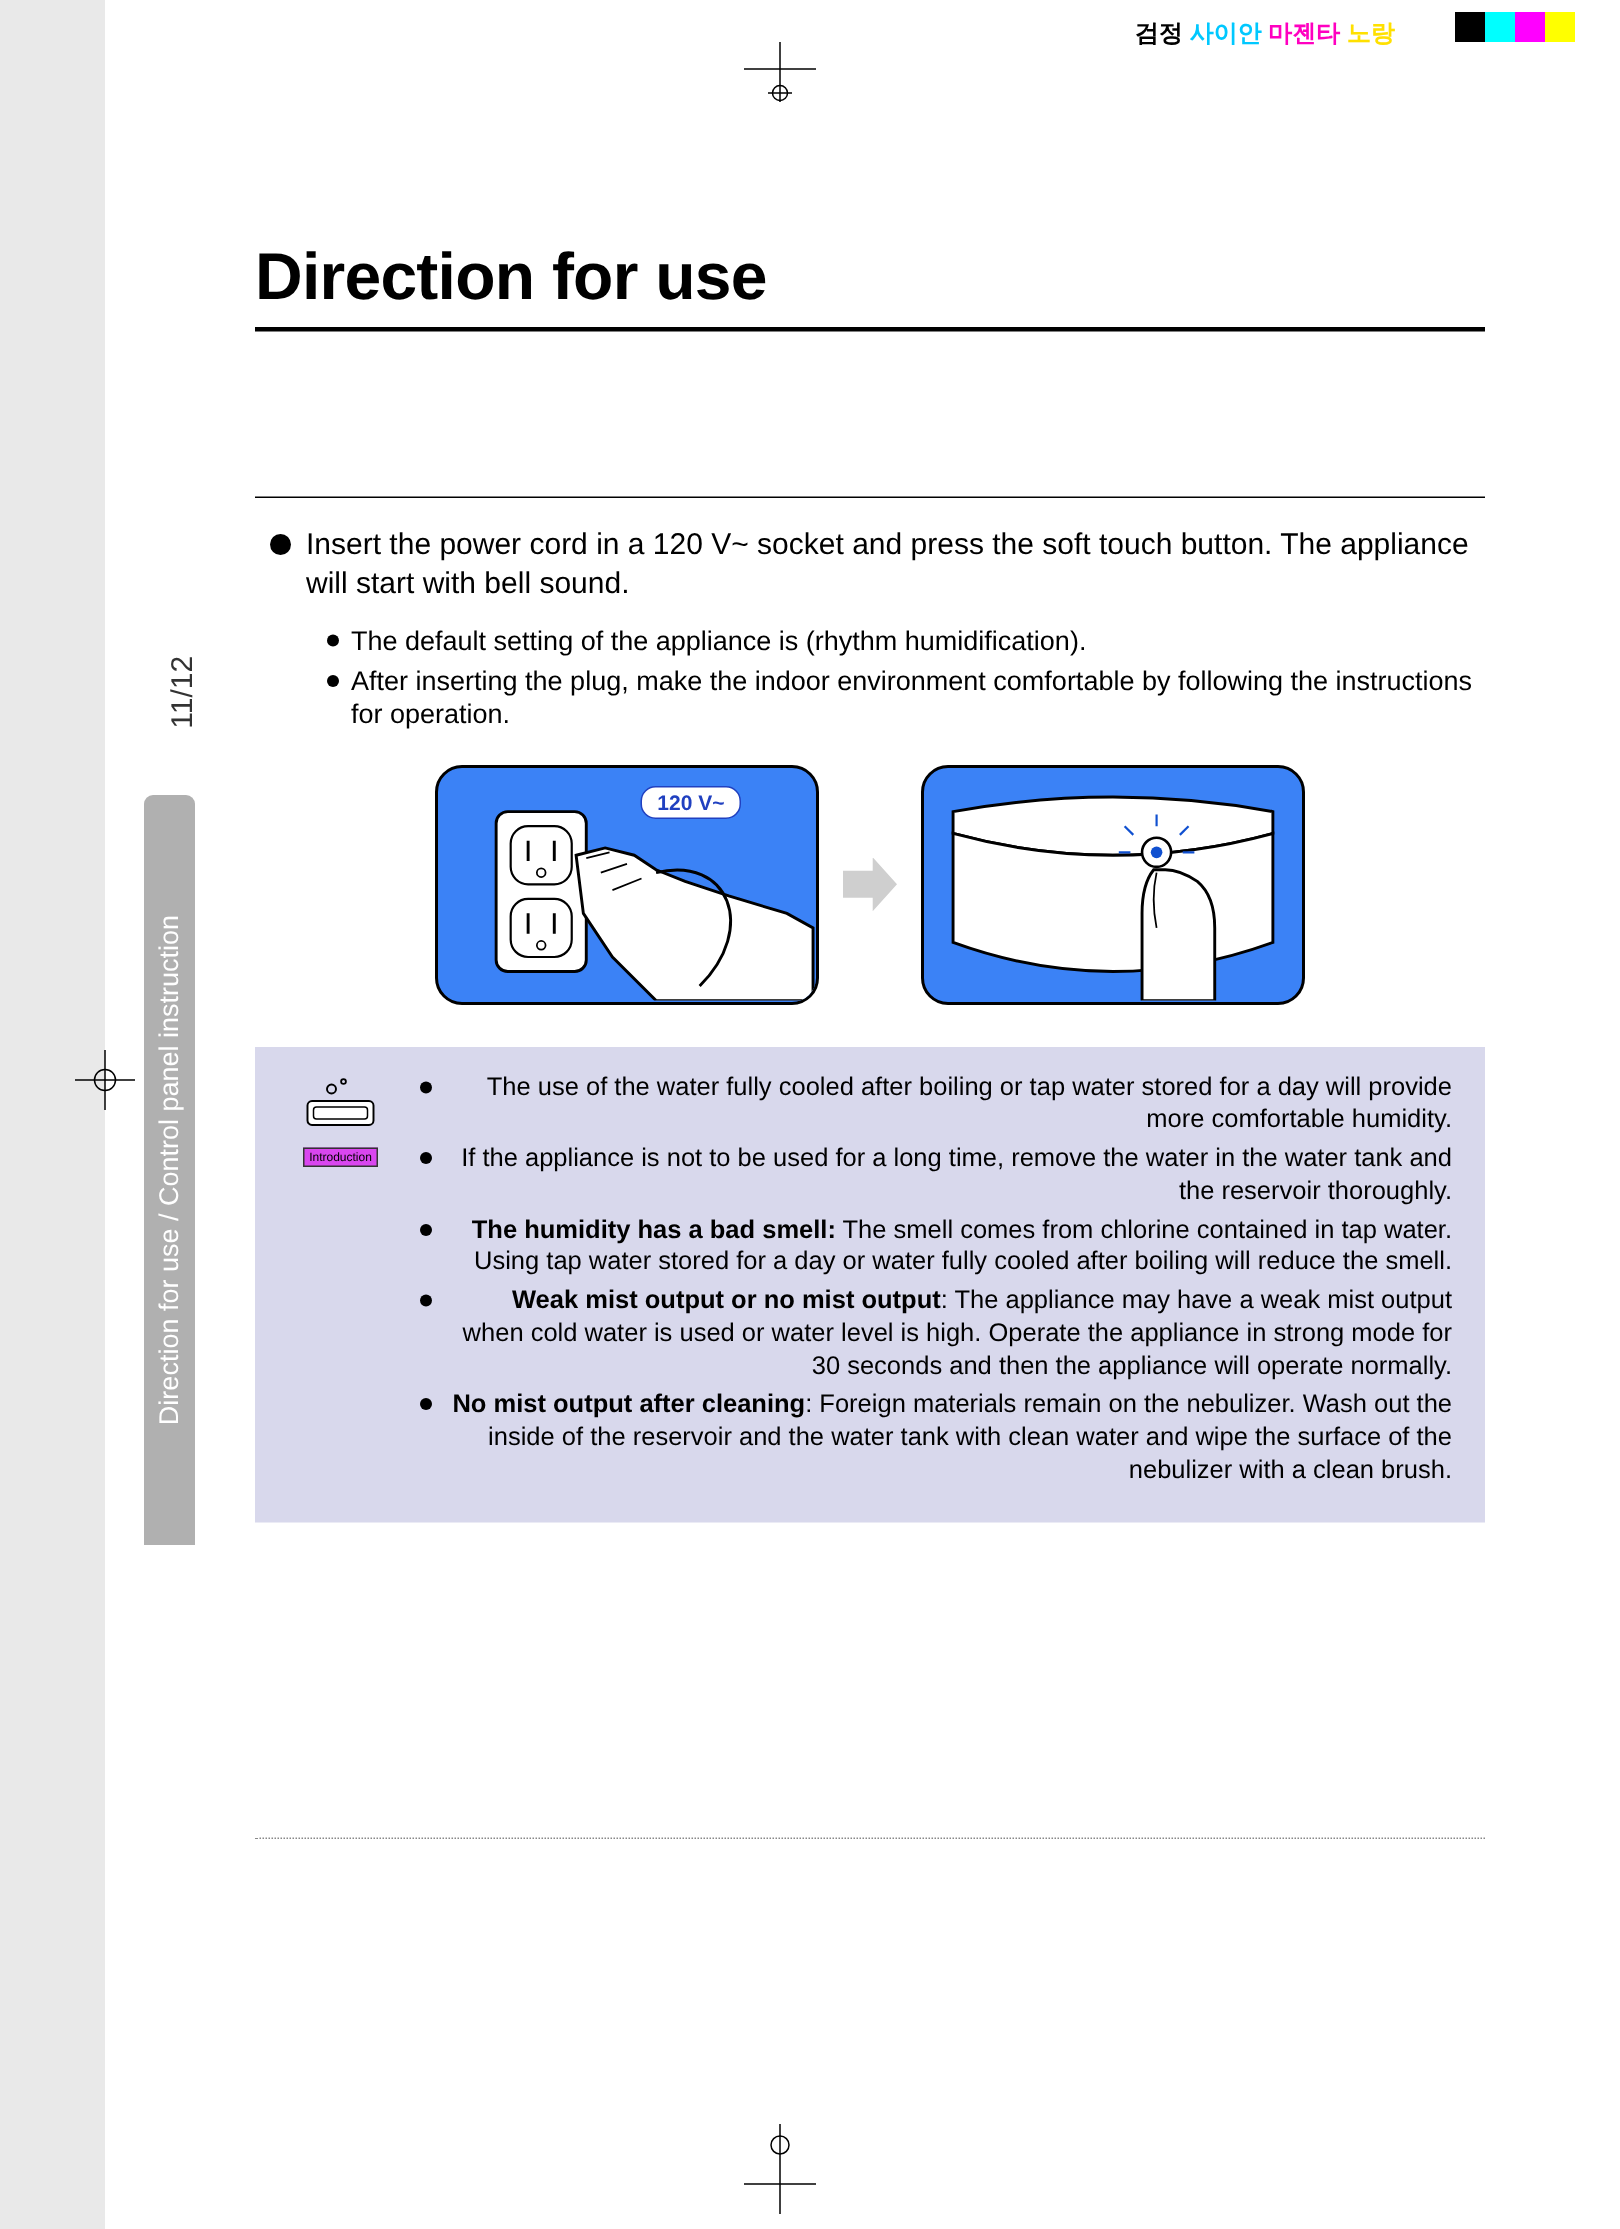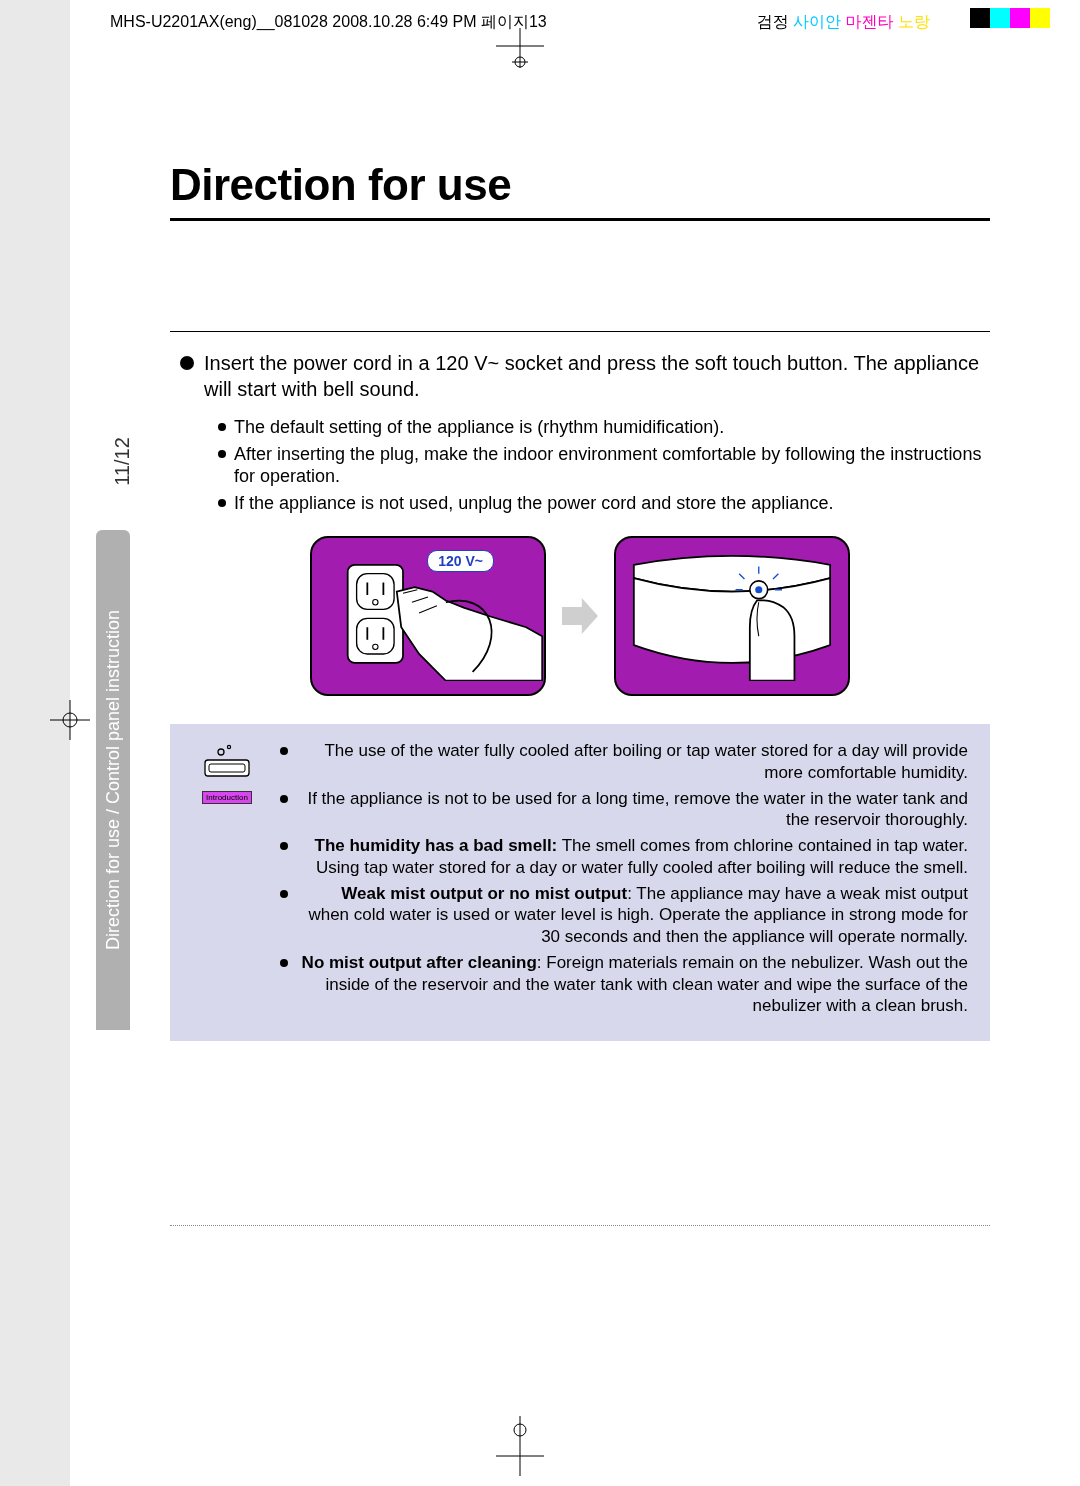--- a/index.html
+++ b/index.html
@@ -30,21 +30,21 @@
     right: 60px;
     font-size: 16px;
     font-family: "Malgun Gothic", sans-serif;
     color: #000;
   }
   .print-header .fileinfo { display:inline-block; }
   .print-header .colorlabels {
     position: absolute;
     right: 90px;
     top: 0;
-    font-weight: normal;
+    font-weight: bold;
   }
   .clr-k { color:#000; }
   .clr-c { color:#00c8ff; }
   .clr-m { color:#ff00c0; }
   .clr-y { color:#ffe000; }
   .swatches {
     position: absolute;
     top: 8px; right: 30px;
     display: flex;
   }
@@ -131,26 +131,26 @@
   }
   
   .figrow {
     display: flex;
     align-items: center;
     justify-content: center;
     gap: 16px;
     margin: 0 0 28px 0;
   }
   .figbox {
-    width: 236px;
+    width: 256px;
     height: 160px;
     border: 2px solid #000;
     border-radius: 18px;
     position: relative;
-    background:#a21caf;
+    background:#3b82f6;
     overflow:hidden;
   }
   .arrow {
     width: 36px; height: 36px;
     background: #cfcfcf;
     clip-path: polygon(0 25%, 55% 25%, 55% 0, 100% 50%, 55% 100%, 55% 75%, 0 75%);
   }
   .voltlabel {
     position:absolute;
     top:12px; right:50px;
@@ -240,21 +240,20 @@
     height:0;
   }
 </style>
 </head>
 <body>
 
 <div class="page-wrap">
   <div class="left-gutter"></div>
 
   <div class="print-header">
-    <span class="fileinfo">MHS-U2201AX(eng)__081028  2008.10.28 6:49 PM  페이지13</span>
     <span class="colorlabels">
       <span class="clr-k">검정</span>
       <span class="clr-c">사이안</span>
       <span class="clr-m">마젠타</span>
       <span class="clr-y">노랑</span>
     </span>
   </div>
   <div class="swatches">
     <div class="swatch sw-k"></div>
     <div class="swatch sw-c"></div>
@@ -291,21 +290,20 @@
     <hr class="hr-thin">
 
     <div class="lead">
       <span class="dot"></span>
       <span>Insert the power cord in a 120 V~ socket and press the soft touch button. The appliance will start with bell sound.</span>
     </div>
 
     <ul class="bullets">
       <li><span>The default setting of the appliance is (rhythm humidification).</span></li>
       <li><span>After inserting the plug, make the indoor environment comfortable by following the instructions for operation.</span></li>
-      <li><span>If the appliance is not used, unplug the power cord and store the appliance.</span></li>
     </ul>
 
     <div class="figrow">
       <div class="figbox">
         <span class="voltlabel">120 V~</span>
         <svg viewBox="0 0 260 160">
 
           <rect x="40" y="30" width="62" height="110" rx="8" fill="#fff" stroke="#000" stroke-width="2"></rect>
           <rect x="50" y="40" width="42" height="40" rx="12" fill="#fff" stroke="#000" stroke-width="1.5"></rect>
           <rect x="50" y="90" width="42" height="40" rx="12" fill="#fff" stroke="#000" stroke-width="1.5"></rect>

